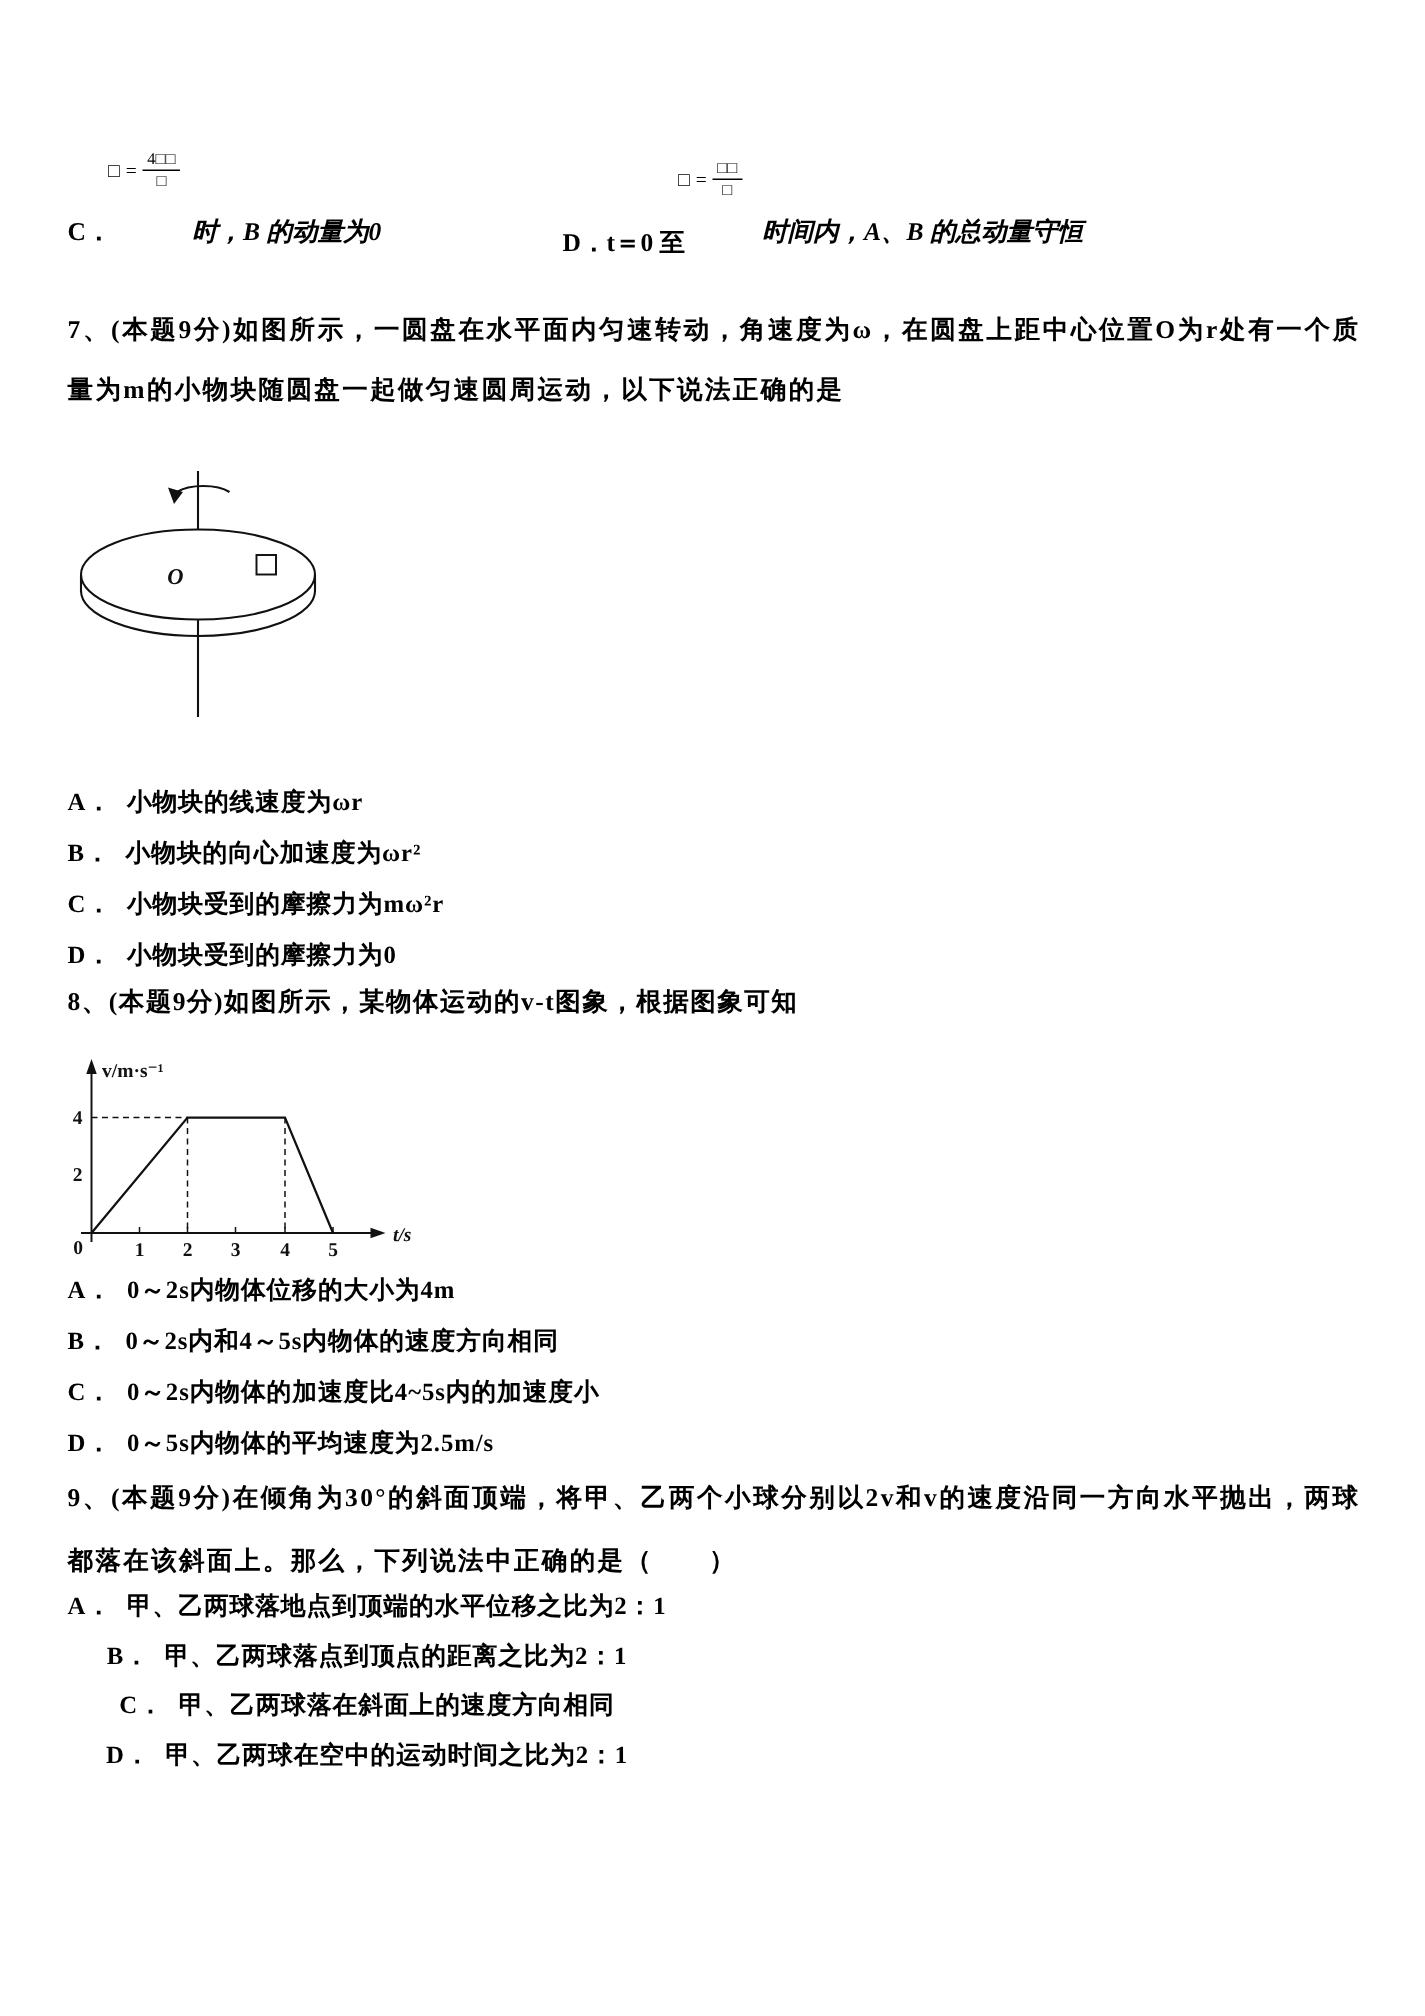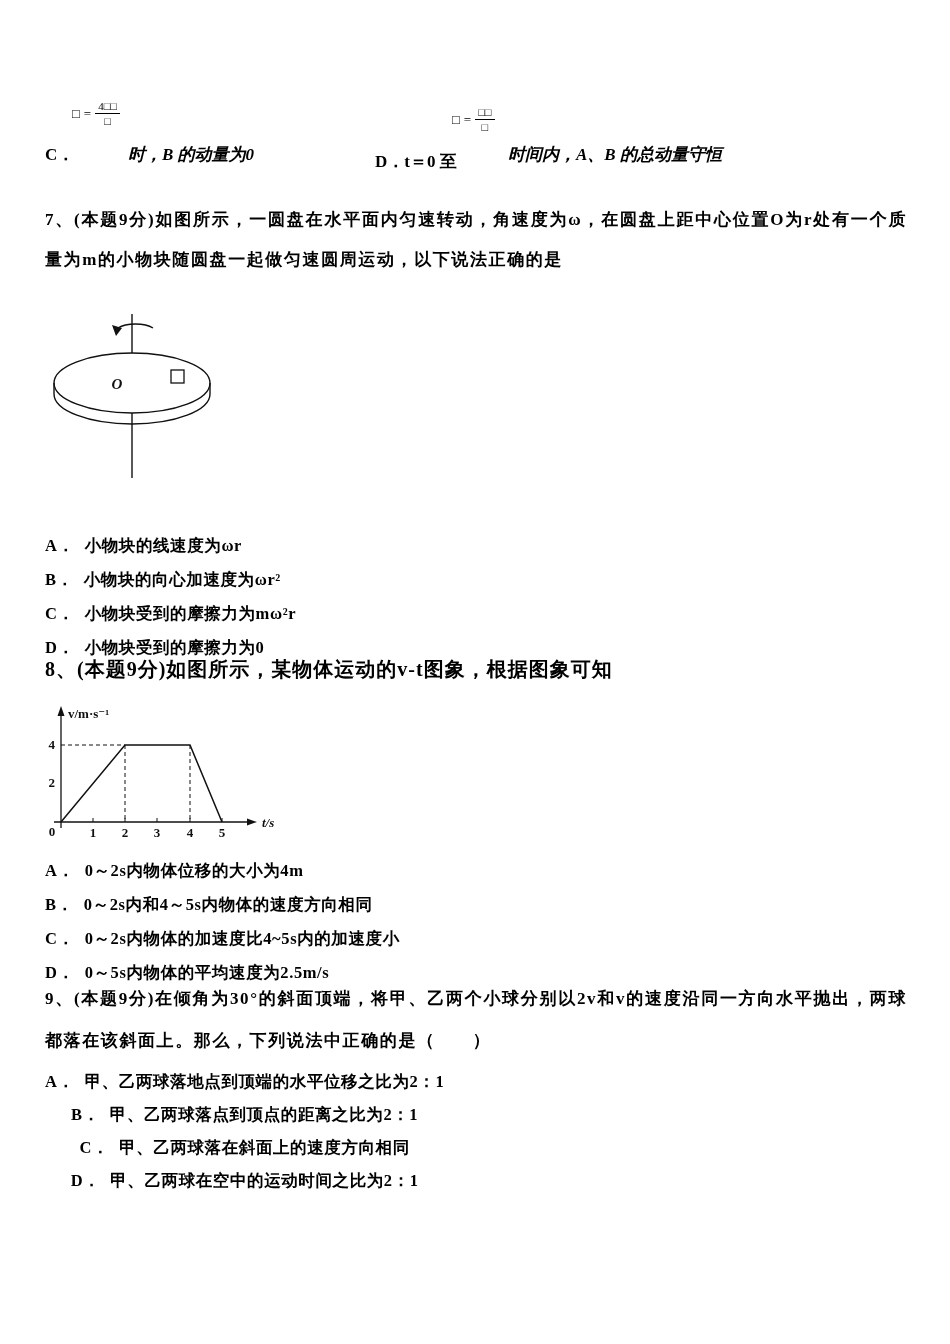--- a/index.html
+++ b/index.html
@@ -15,22 +15,22 @@
   }
   .abs { position:absolute; }
   .txt { font-size:17px; line-height:1.35; white-space:nowrap; }
   .stem {
     font-size:17px;
     width:862px;
     text-align:justify;
     letter-spacing:1.6px;
     line-height:40px;
   }
-  .stem8 { font-size:20px; letter-spacing:1px; white-space:nowrap;text-align:right; }
-  .optlist { font-size:16.5px; letter-spacing:0.6px;margin-top:11px; }
+  .stem8 { font-size:17px; letter-spacing:1px; white-space:nowrap;text-align:right; }
+  .optlist { font-size:16.5px; letter-spacing:0.6px; }
   .optlist .opt { line-height:34px; white-space:nowrap; }
   .optlist.tight .opt { line-height:33px; }
   .opt .lbl { margin-right:10px; }
   
   .frac-wrap { display:inline-flex; align-items:center; gap:4px; font-weight:400; font-size:13px; }
   .frac { display:inline-flex; flex-direction:column; align-items:center; line-height:1.15; font-size:11px; }
   .frac .num { border-bottom:1px solid #000; padding:0 3px; }
   .frac .den { padding-top:1px; }
   svg text { font-family:"Liberation Serif","DejaVu Serif",serif; fill:#111; }
 </style>

